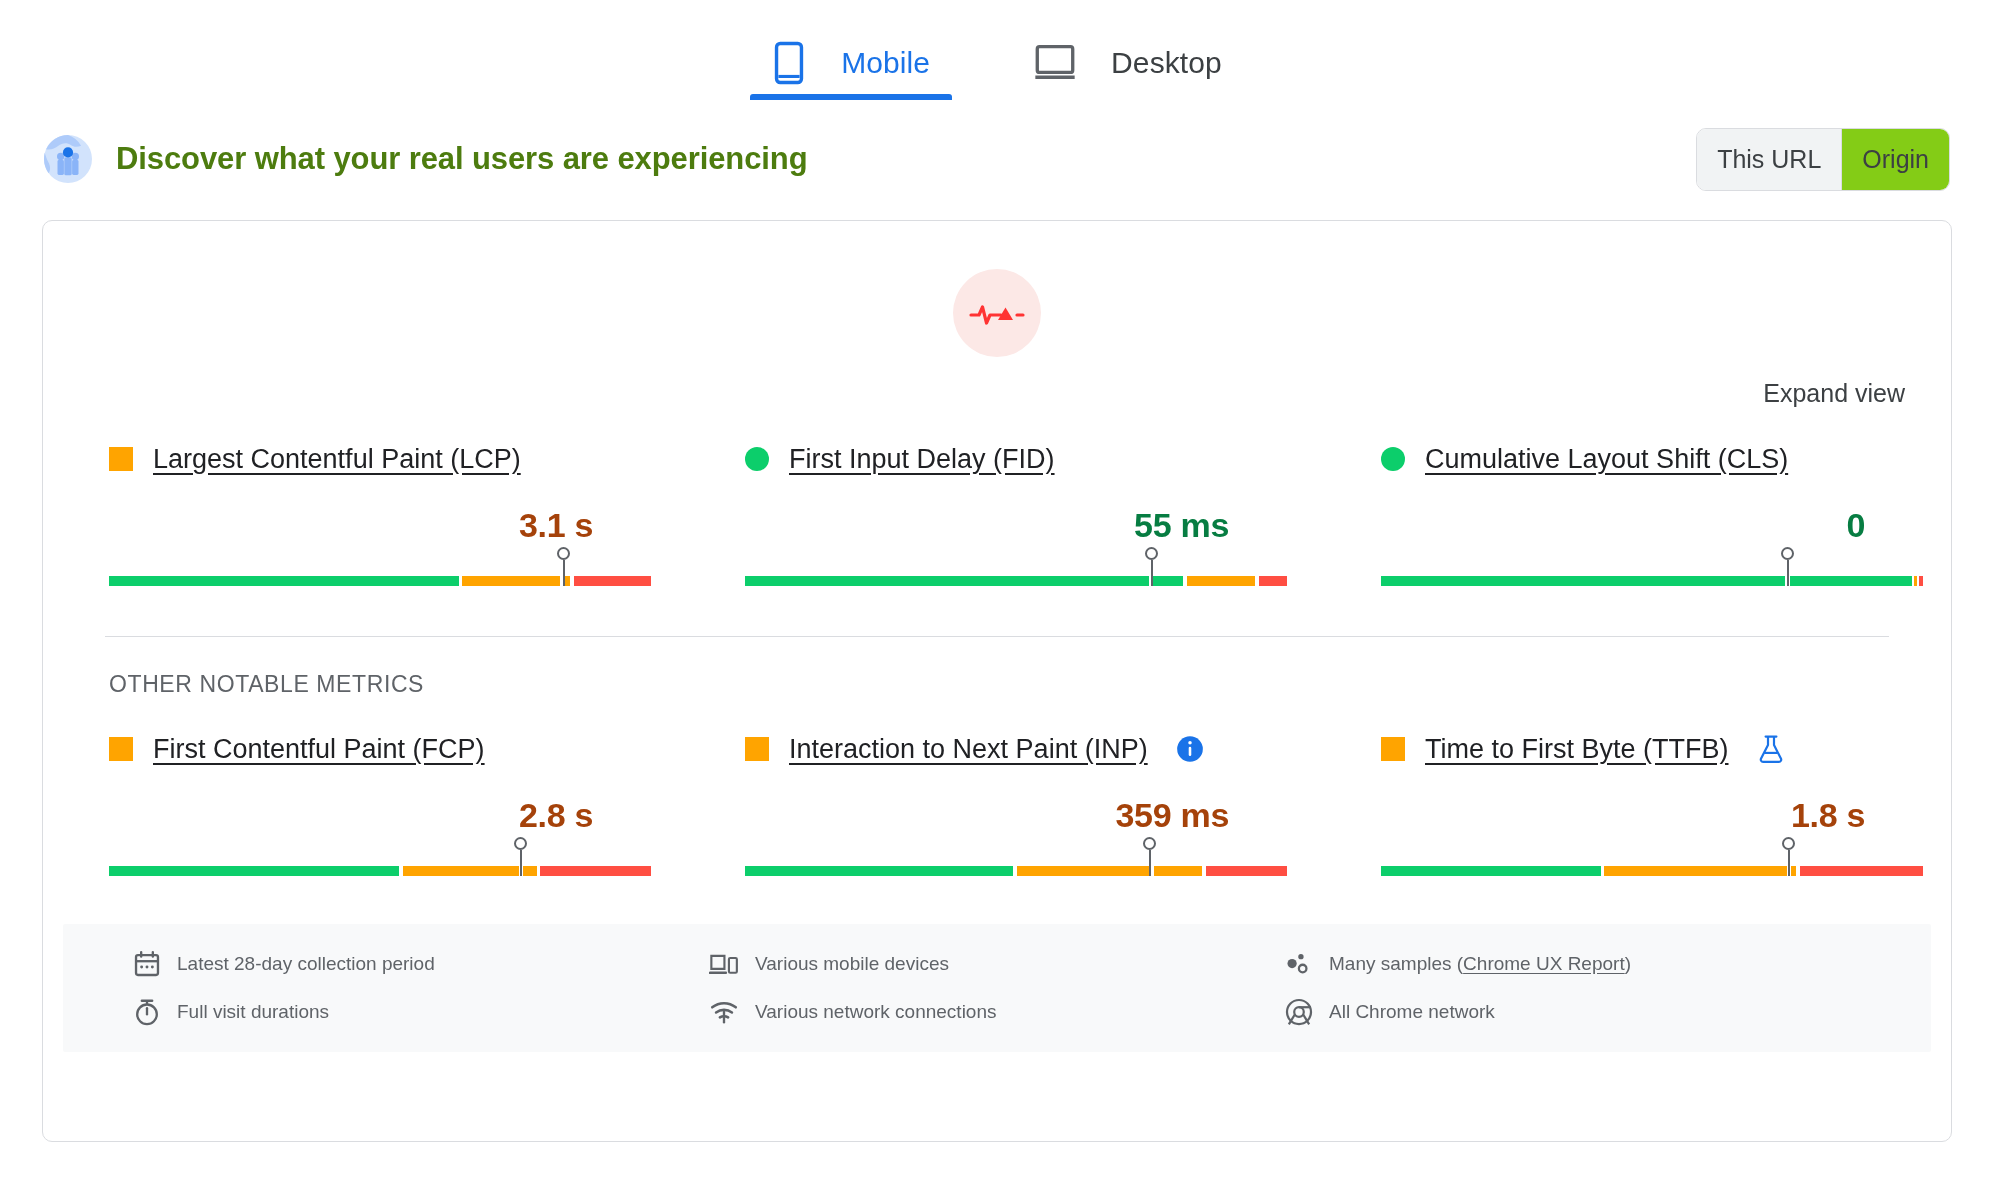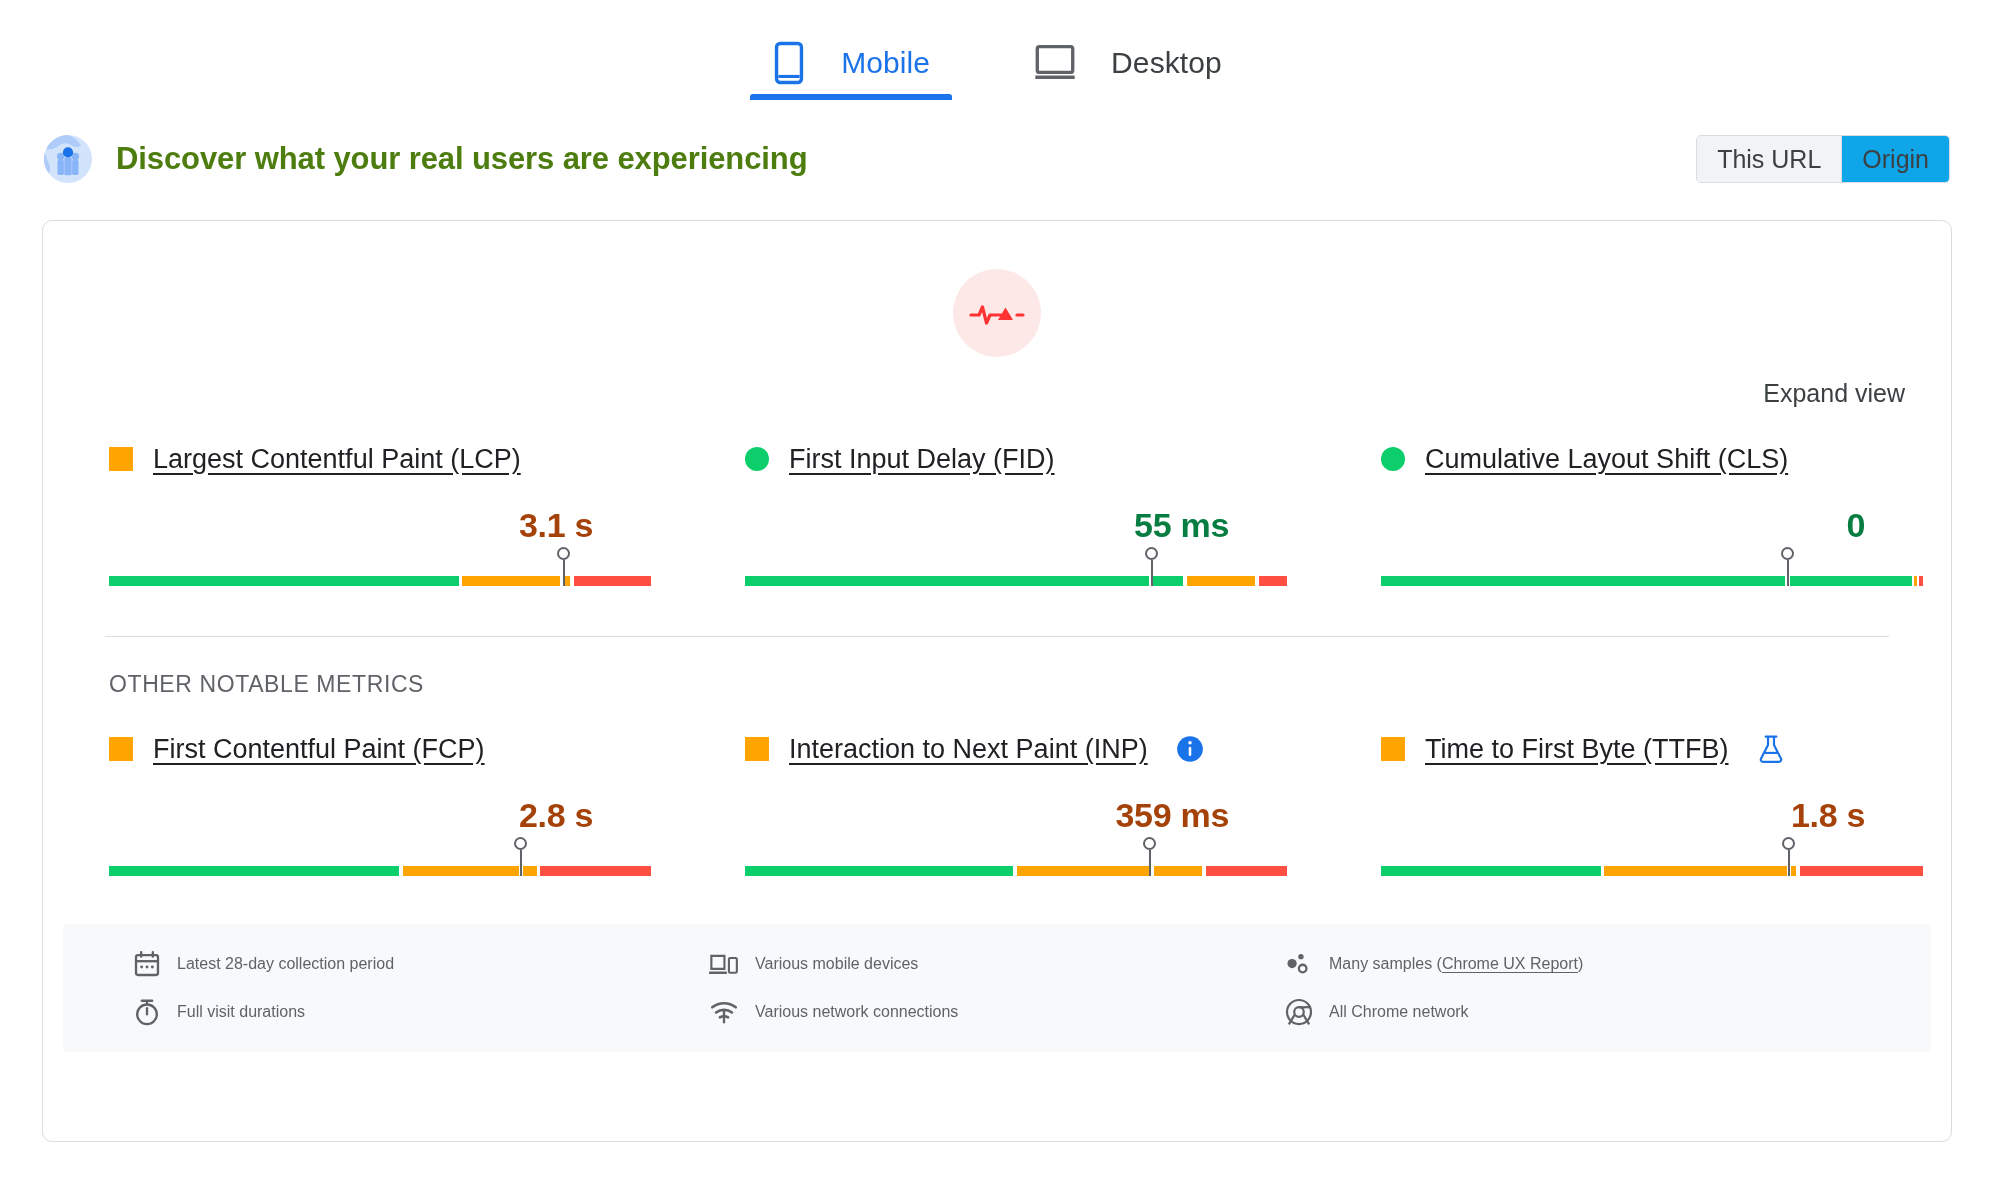--- a/index.html
+++ b/index.html
@@ -55,30 +55,30 @@
   .section-title {
     font-size: 31px;
     font-weight: bold;
     color: #4d7c0f;
     letter-spacing: -0.1px;
   }
   .spacer { flex: 1 1 auto; }
   .toggle {
     display: flex;
     border: 1px solid #dadce0;
-    border-radius: 5px;
+    border-radius: 10px;
     overflow: hidden;
-    height: 48px;
+    height: 63px;
   }
   .toggle-btn {
     display: flex; align-items: center;
     padding: 0 20px;
     font-size: 25px;
     color: #3c4043;
-    background: #0ea5e9;
+    background: #84cc16;
     cursor: pointer;
   }
   .toggle-btn.selected { background: #f1f3f4; }
   .toggle-btn + .toggle-btn { border-left: 1px solid #dadce0; }
 
   
   .card {
     margin: 22px 42px 0 42px;
     border: 1px solid #dadce0;
     border-radius: 10px;
@@ -221,21 +221,21 @@
     padding: 26px 70px 26px 70px;
     display: grid;
     grid-template-columns: 1fr 1fr 1fr;
     row-gap: 20px;
     border-radius: 2px;
   }
   .finfo {
     display: flex;
     align-items: center;
     gap: 16px;
-    font-size: 16px;
+    font-size: 19px;
     color: #5f6368;
   }
   .finfo svg { flex: 0 0 auto; display: block; }
   .finfo a {
     color: #5f6368;
     text-decoration: underline;
     text-underline-offset: 3px;
     cursor: pointer;
   }
 </style>

